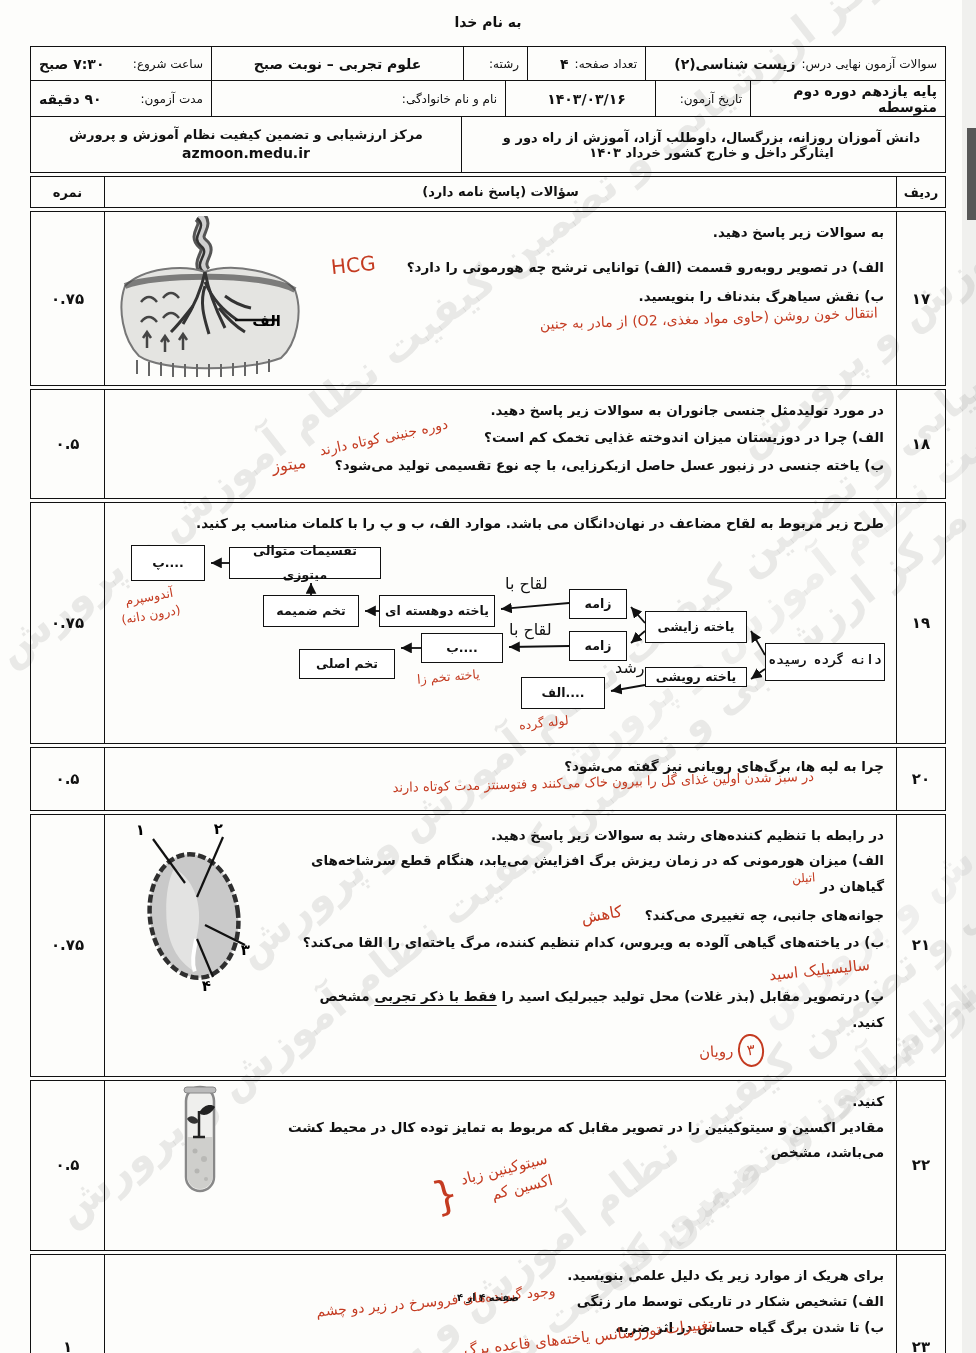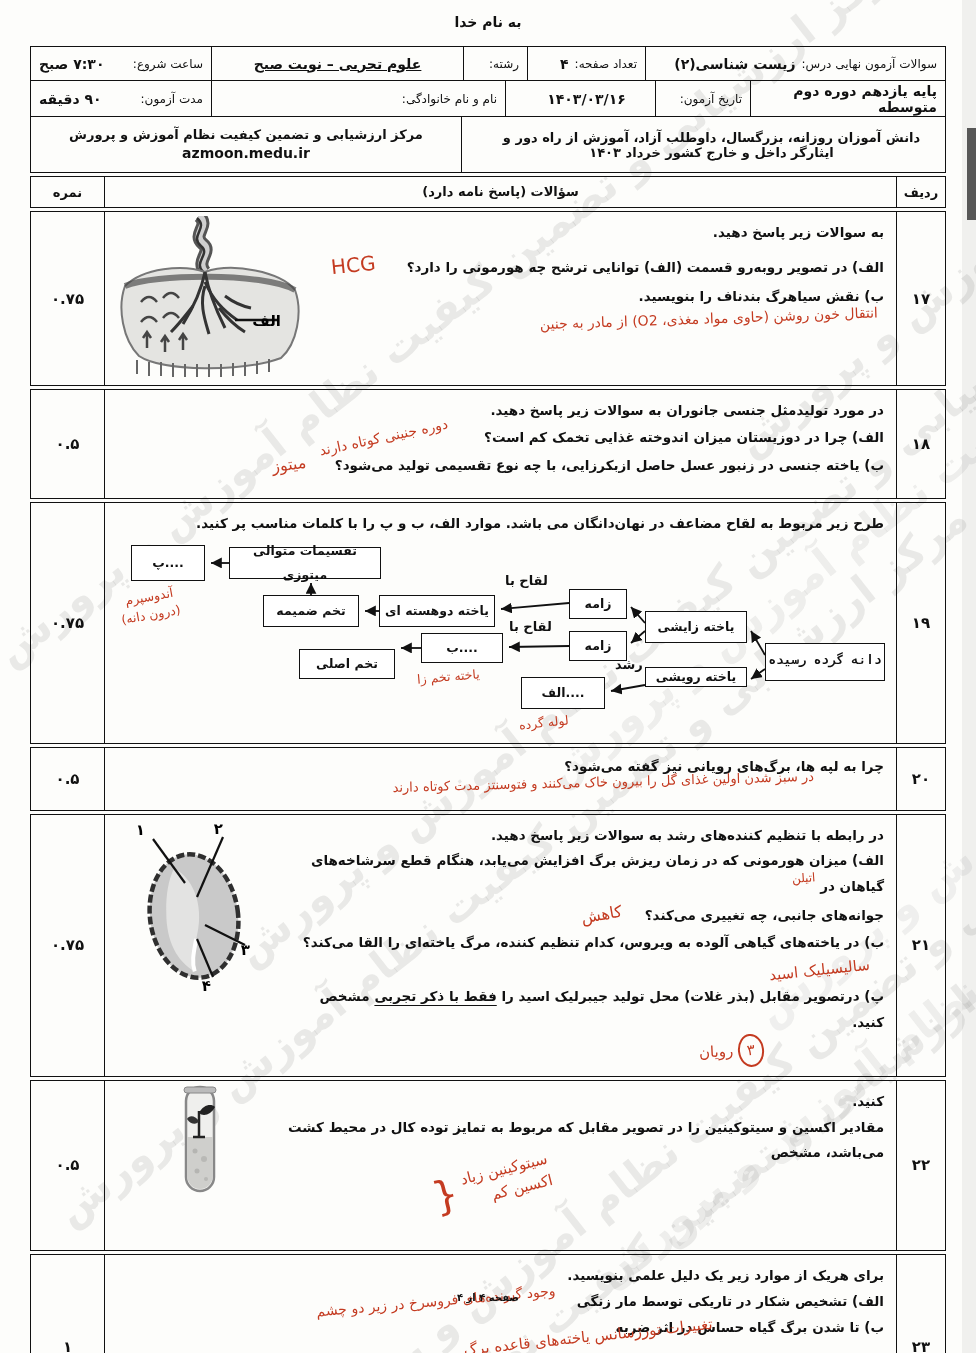--- a/index.html
+++ b/index.html
@@ -40,21 +40,21 @@
   .circle-red{border:2px solid #c43b21;border-radius:50%;padding:0 7px;display:inline-block;transform:rotate(-4deg);}
   .u{text-decoration:underline;text-underline-offset:4px;}
   .fig{position:absolute;z-index:2;}
   
   .d19{position:relative;height:196px;margin-top:2px;}
   .dbox{
     position:absolute;border:1.6px solid #111;background:#fff;
     display:flex;align-items:center;justify-content:center;
     font-size:12.5px;font-weight:bold;box-sizing:border-box;text-align:center;z-index:2;
   }
-  .dlabel{position:absolute;font-size:13px;font-weight:bold;z-index:2;}
+  .dlabel{position:absolute;font-size:16px;font-weight:normal;z-index:2;}
   .dred{position:absolute;color:#c43b21;font-size:12.5px;font-weight:normal;z-index:3;white-space:nowrap;}
   .d19 svg{position:absolute;left:0;top:0;z-index:1;}
   .footer{position:absolute;top:1292px;left:0;right:0;text-align:center;font-size:10px;font-weight:bold;}
 </style>
 </head>
 <body>
 
 <div>
   <div class="wm" style="left:620px;top:70px;">مرکز ارزشیابی و تضمین کیفیت نظام آموزش و پرورش</div>
   <div class="wm" style="left:-120px;top:280px;">مرکز ارزشیابی و تضمین کیفیت نظام آموزش و پرورش</div>
@@ -82,21 +82,21 @@
           <span class="lbl">سوالات آزمون نهایی درس:</span>
           <span class="val">زیست شناسی(۲)</span>
         </div>
         <div class="cell" style="width:118px;gap:6px;">
           <span class="lbl">تعداد صفحه:</span>
           <span class="val">۴</span>
         </div>
         <div class="cell" style="width:64px;">
           <span class="lbl">رشته:</span>
         </div>
-        <div class="cell center" style="flex:1;text-decoration:underline;">
+        <div class="cell center" style="flex:1;">
           <span class="val">علوم تجربی – نوبت صبح</span>
         </div>
         <div class="cell" style="width:180px;justify-content:space-between;">
           <span class="lbl">ساعت شروع:</span>
           <span class="val">۷:۳۰ صبح</span>
         </div>
       </div>
       <div class="hrow" style="height:35px;border-bottom:1.6px solid #111;">
         <div class="cell" style="width:195px;">
           <span class="val">پایه یازدهم دوره دوم متوسطه</span>

